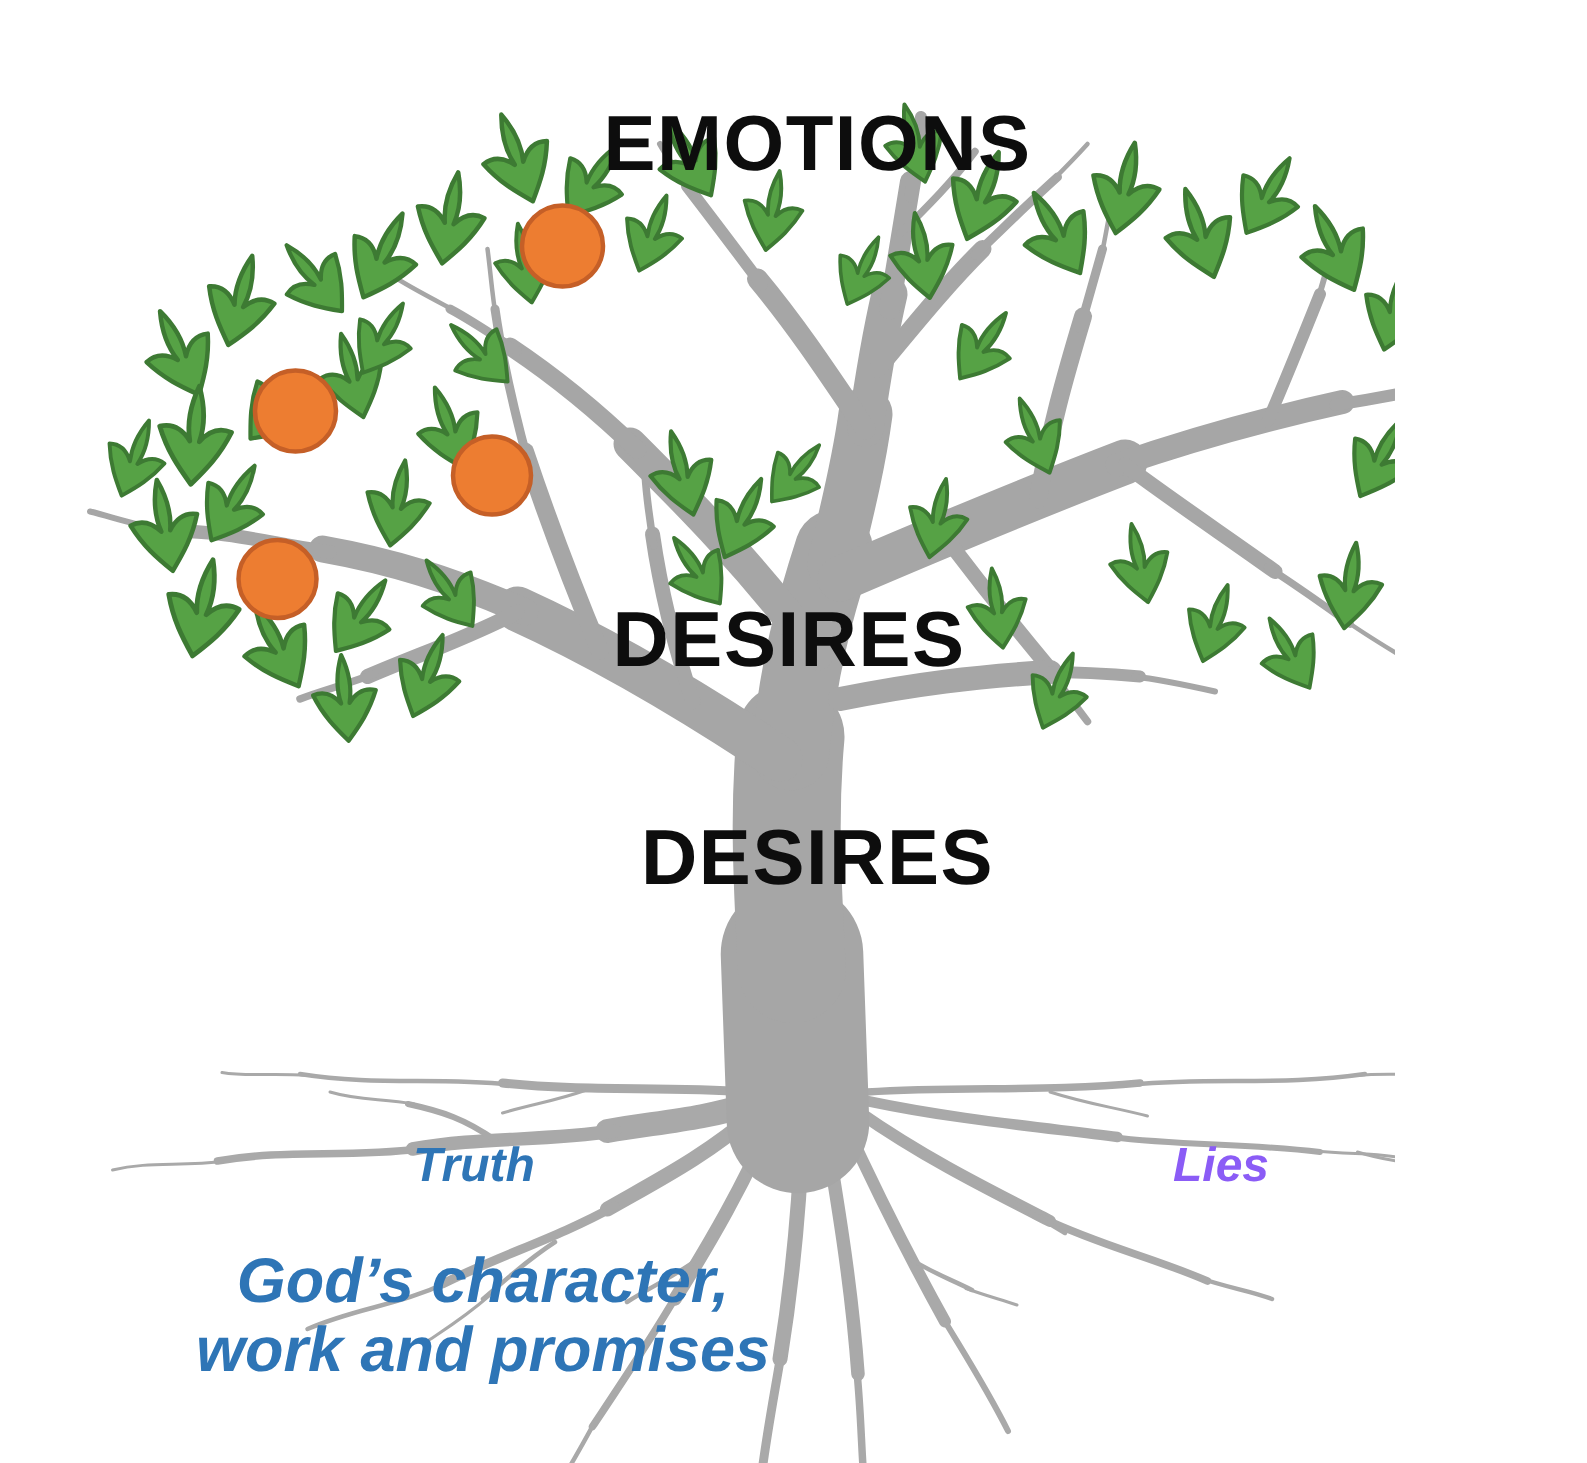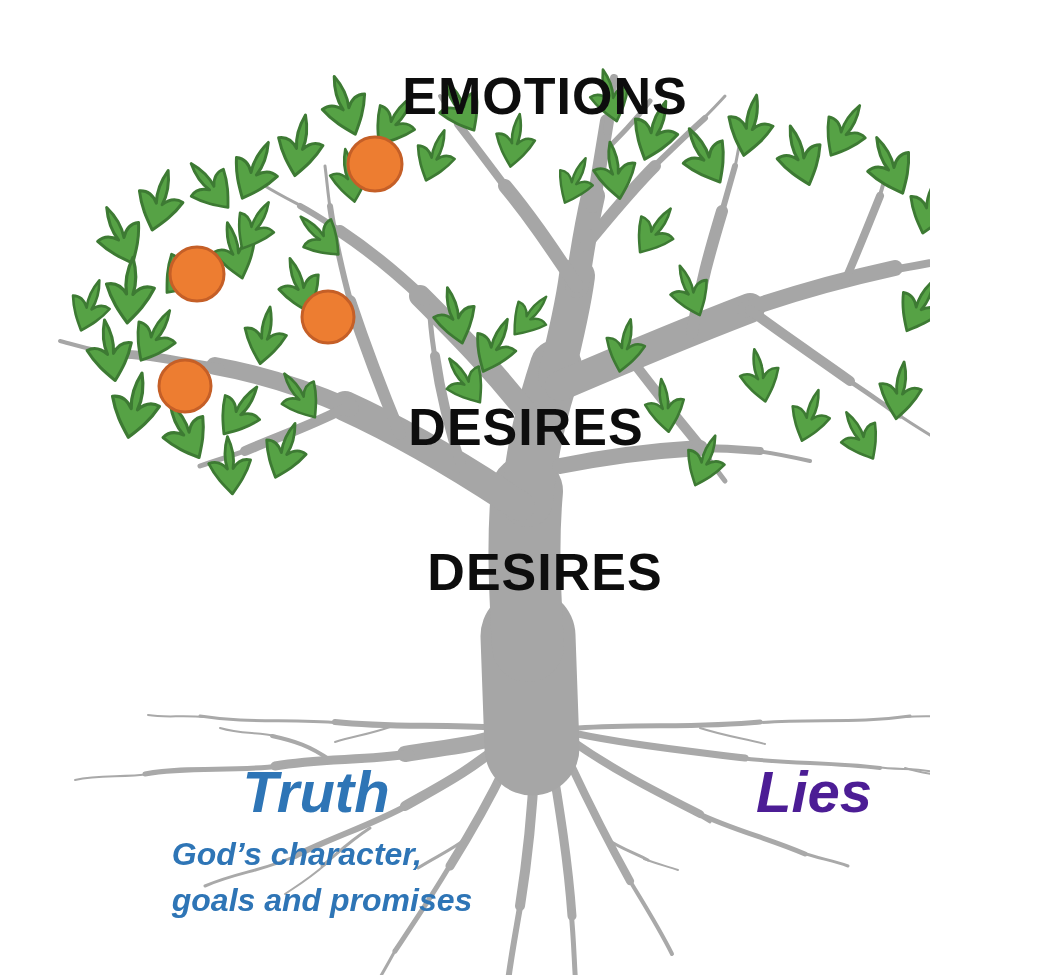--- a/index.html
+++ b/index.html
@@ -19,35 +19,35 @@
     font-size:52px;
     letter-spacing:1px;
     color:#0d0d0d;
     white-space:nowrap;
   }
   .root-title{
     position:absolute;
     transform:translateX(-50%);
     font-weight:800;
     font-style:italic;
-    font-size:58px;
+    font-size:32px;
     white-space:nowrap;
   }
   .root-caption{
     position:absolute;
     transform:translateX(-50%);
     font-weight:800;
     font-style:italic;
-    font-size:32px;
+    font-size:42px;
     line-height:46px;
-    text-align:left;
+    text-align:center;
     white-space:nowrap;
   }
   .truth{color:#2e75b6;}
-  .lies{color:#4c1d95;}
+  .lies{color:#8b5cf6;}
   #label-emotions  {left:545px; top:30px;}
   #label-behaviours{left:555px; top:186px;}
   #label-desires   {left:526px; top:361px;}
   #label-thinking  {left:545px; top:506px;}
   #label-heart     {left:552px; top:660px;}
   #truth-title{left:316px; top:722px;}
   #truth-caption{left:322px; top:795px;}
   #lies-title{left:814px; top:722px;}
   #lies-caption{left:812px; top:795px;}
 </style>
@@ -238,18 +238,18 @@
     </g>
   </svg>
 
   <div id="label-emotions" class="tier-label">EMOTIONS</div>
   <div id="label-desires" class="tier-label">DESIRES</div>
   <div id="label-thinking" class="tier-label">DESIRES</div>
 
   <div id="truth-title" class="root-title truth">Truth</div>
   <div id="truth-caption" class="root-caption truth">
     <div>God’s character,</div>
-    <div>goals and promises</div>
+    <div>work and promises</div>
   </div>
 
   <div id="lies-title" class="root-title lies">Lies</div>
 
 </div>
 
 </body></html>

